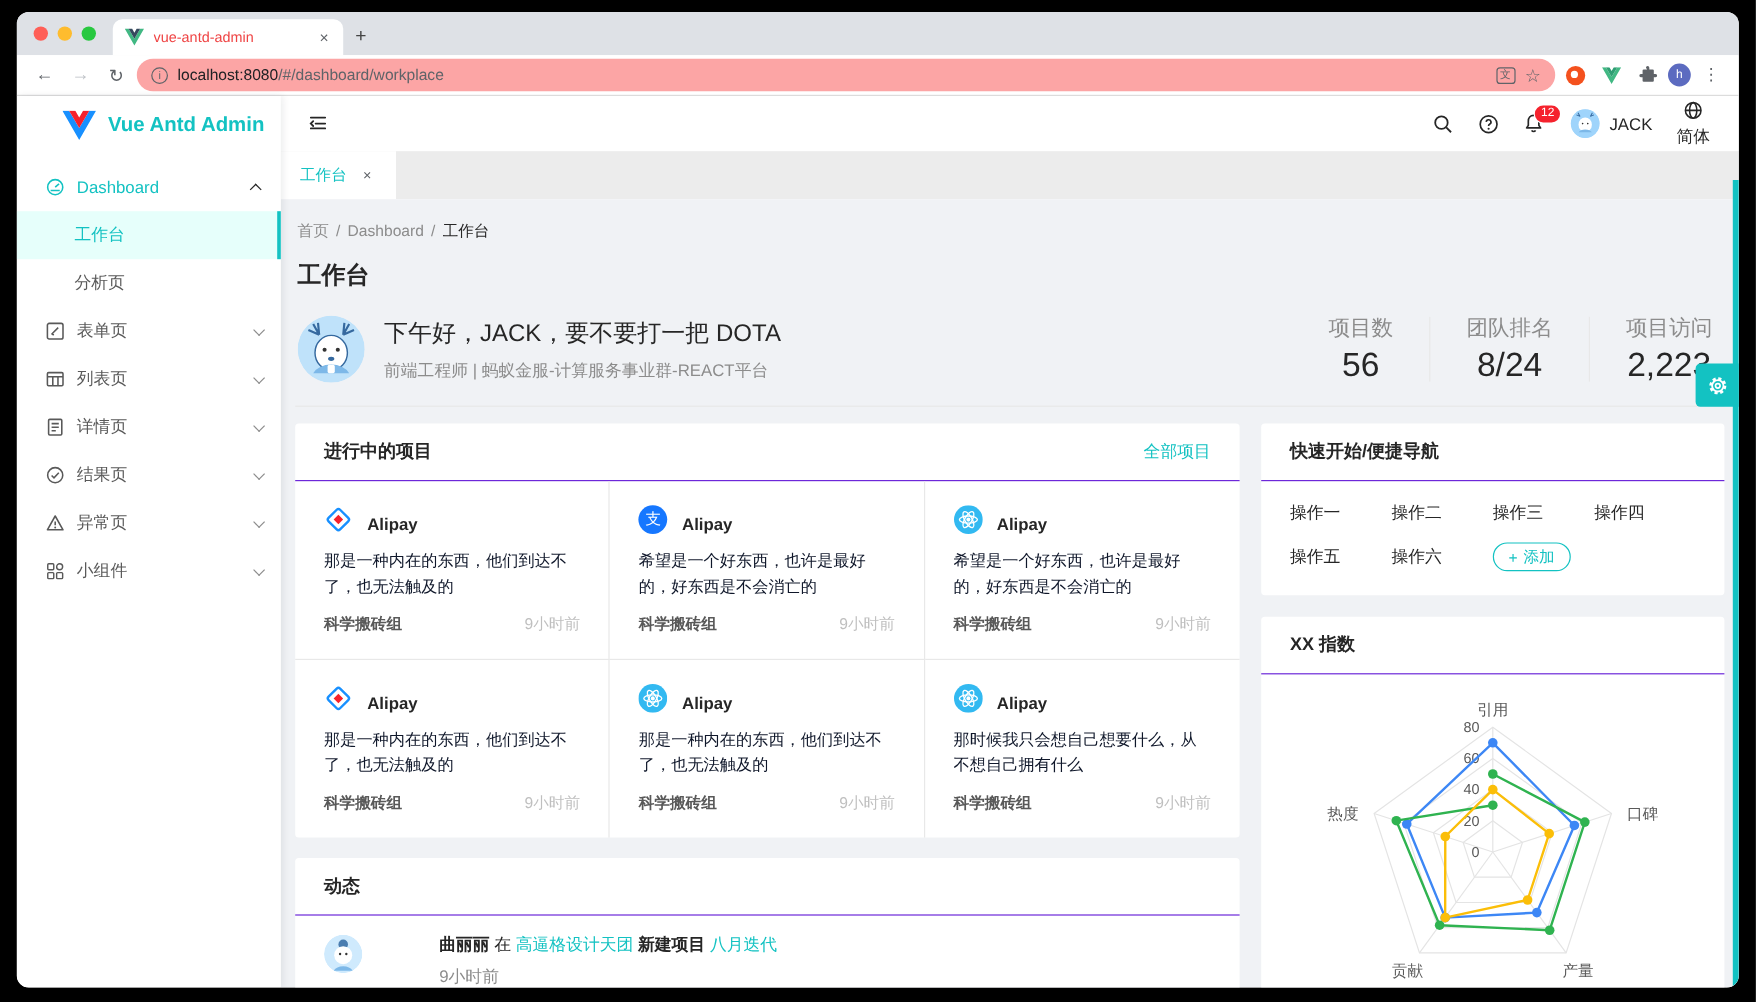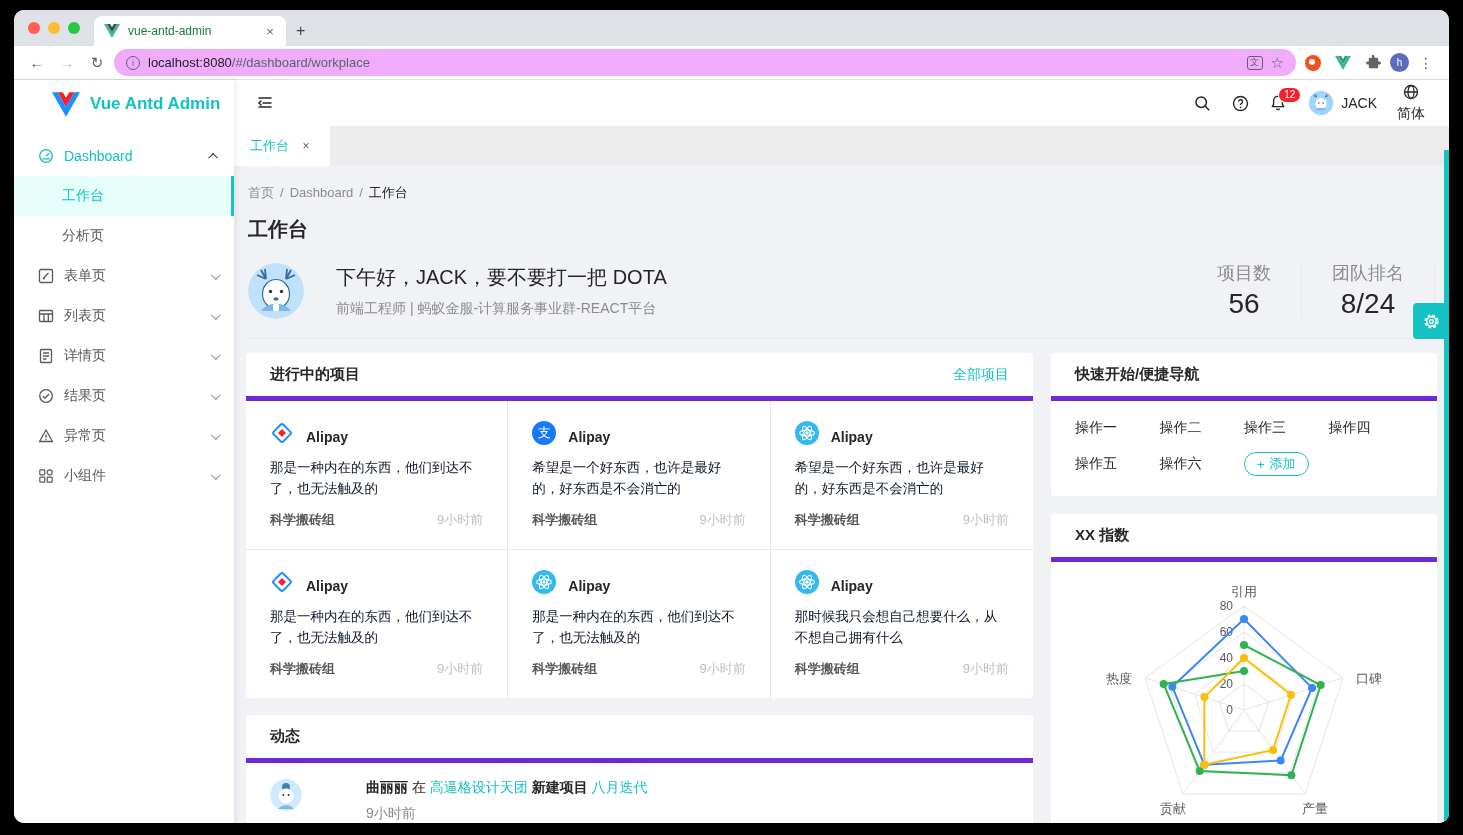--- a/index.html
+++ b/index.html
@@ -6,30 +6,30 @@
   html,body { width:1463px; height:835px; background:#000; font-family:"Liberation Sans","DejaVu Sans",sans-serif; }
   .window { position:absolute; left:14px; top:10px; width:1435px; height:813px; background:#fff;
             border-radius:10px; overflow:hidden; box-shadow:0 10px 40px rgba(0,0,0,.6); }
 
   
   .tabstrip { height:36px; background:#dee1e6; display:flex; align-items:flex-end; }
   .lights { display:flex; gap:8px; align-items:center; height:36px; padding:0 14px 0 14px; }
   .light { width:12px; height:12px; border-radius:50%; }
   .l-red{background:#ff5f57;} .l-yellow{background:#febc2e;} .l-green{background:#28c840;}
   .btab { width:192px; height:30px; background:#fff; border-radius:8px 8px 0 0; display:flex; align-items:center; padding:0 8px 0 10px; gap:8px; }
-  .btab-title { flex:1; font-size:12px; color:#15803d; white-space:nowrap; overflow:hidden; }
+  .btab-title { flex:1; font-size:12px; color:#ef4444; white-space:nowrap; overflow:hidden; }
   .tab-x { color:#5f6368; font-size:13px; width:16px; text-align:center; cursor:pointer; }
   .tab-x::after{content:"×";}
   .newtab { color:#444; font-size:16px; margin:0 0 6px 10px; }
   .newtab::after{content:"+";}
   .toolbar { height:34px; background:#fff; display:flex; align-items:center; padding:0 10px; gap:4px; border-bottom:1px solid #dcdcdc; }
   .navbtn { width:26px; height:26px; display:flex; align-items:center; justify-content:center; font-size:15px; color:#5f6368; }
   .navbtn.disabled { color:#bdc1c6; }
   .ic-back::after{content:"←";} .ic-fwd::after{content:"→";} .ic-reload::after{content:"↻";}
-  .urlbar { flex:1; height:27px; background:#f0abfc; border-radius:14px; display:flex; align-items:center; padding:0 12px; gap:8px; }
+  .urlbar { flex:1; height:27px; background:#fca5a5; border-radius:14px; display:flex; align-items:center; padding:0 12px; gap:8px; }
   .info-i { width:14px; height:14px; border:1.4px solid #5f6368; border-radius:50%; font-size:9px; color:#5f6368; display:flex; align-items:center; justify-content:center; font-style:normal; }
   .info-i::after{content:"i";}
   .url { font-size:13px; color:#5f6368; }
   .url b { color:#202124; font-weight:normal; }
   .tr-icon { width:16px; height:14px; border:1.3px solid #5f6368; border-radius:3px; font-size:9px; color:#5f6368; display:flex; align-items:center; justify-content:center; margin-left:auto; }
   .tr-icon::after{content:"文";}
   .star { font-size:15px; color:#5f6368; } .star::after{content:"☆";}
   .ext { width:26px; display:flex; justify-content:center; align-items:center; }
   .ext-orange { width:16px; height:16px; border-radius:50%; background:#f4511e; position:relative; }
   .ext-orange::after { content:""; position:absolute; left:4px; top:4px; width:6px; height:6px; border-radius:50%; background:#fff; }
@@ -65,36 +65,36 @@
   .ptab .tab-x{font-size:12px;}
 
   .content { flex:1; background:#f0f2f5; padding:12px 12px 0 12px; overflow:hidden; position:relative; }
   .crumbs { font-size:13px; color:#8c8c8c; margin:6px 0 0 2px; }
   .crumbs .sep { margin:0 6px; }
   .crumbs .cur { color:#262626; }
   .page-title { font-size:20px; font-weight:bold; color:#262626; margin:14px 0 0 2px; }
 
   .greet { display:flex; align-items:center; margin-top:18px; padding:0 2px; }
   .g-avatar { width:56px; height:56px; border-radius:50%; overflow:hidden; flex:none; }
-  .g-text { margin-left:32px; }
+  .g-text { margin-left:16px; }
   .g-title { font-size:20px; color:#262626; font-weight:500; }
   .g-sub { font-size:14px; color:#8c8c8c; margin-top:9px; }
   .stats { margin-left:auto; display:flex; align-items:center; }
   .stat { padding:0 30px; text-align:center; }
   .stat:last-child { padding-right:8px; }
   .stat .s-label { font-size:18px; color:#8c8c8c; }
   .stat .s-value { font-size:28px; color:#262626; margin-top:3px; }
   .stat-div { width:1px; height:54px; background:#e8e8e8; }
   .g-divider { height:1px; background:#e8e8e8; margin-top:18px; }
 
   .cols { display:flex; gap:18px; margin-top:14px; align-items:flex-start; }
   .col-l { flex:1; min-width:0; }
   .col-r { width:386px; flex:none; }
   .card { background:#fff; border-radius:3px; }
-  .card-head { height:48px; display:flex; align-items:center; padding:0 24px; border-bottom:5px solid #6d28d9; }
+  .card-head { height:48px; display:flex; align-items:center; padding:0 24px; border-bottom:1px solid #6d28d9; }
   .card-title { font-size:15px; font-weight:bold; color:#262626; flex:1; }
   .link { color:#13c2c2; font-size:14px; text-decoration:none; cursor:pointer; }
 
   .pgrid { display:flex; flex-wrap:wrap; }
   .pcell { width:33.333%; padding:20px 24px; border-right:1px solid #e8e8e8; border-bottom:1px solid #e8e8e8; cursor:pointer; }
   .pcell:nth-child(3n) { border-right:none; }
   .pcell:nth-child(n+4) { border-bottom:none; }
   .p-head { display:flex; align-items:flex-end; gap:12px; }
   .p-name { font-size:14px; font-weight:bold; color:#262626; }
   .p-desc { font-size:13.5px; color:#0f172a; line-height:21px; height:42px; overflow:hidden; margin-top:12px; }
@@ -339,20 +339,24 @@
             <div class="stat">
               <div class="s-label">项目数</div>
               <div class="s-value">56</div>
             </div>
             <div class="stat-div"></div>
             <div class="stat">
               <div class="s-label">团队排名</div>
               <div class="s-value">8/24</div>
             </div>
             <div class="stat-div"></div>
+            <div class="stat">
+              <div class="s-label">项目访问</div>
+              <div class="s-value">2,223</div>
+            </div>
           </div>
         </div>
         <div class="g-divider"></div>
 
         <div class="cols">
 
           <div class="col-l">
             <div class="card">
               <div class="card-head">
                 <span class="card-title">进行中的项目</span>

